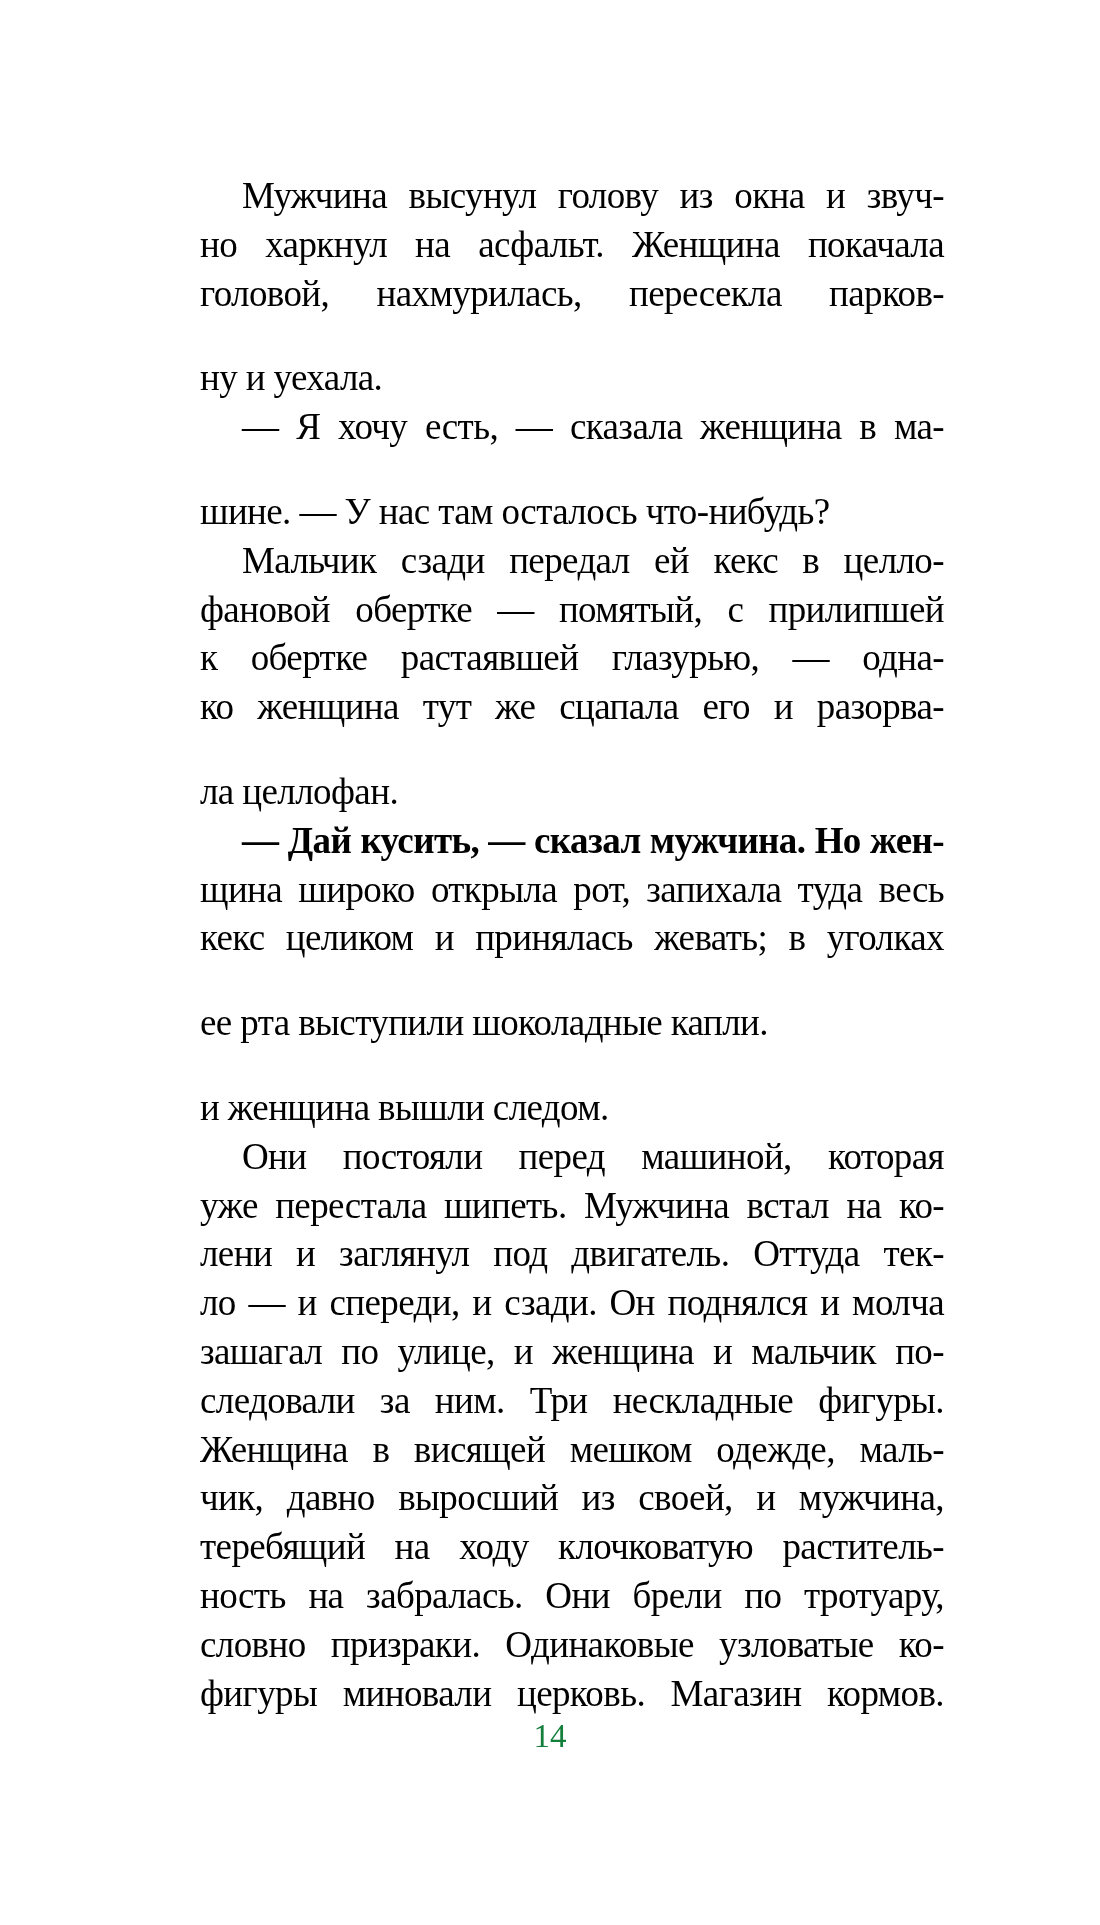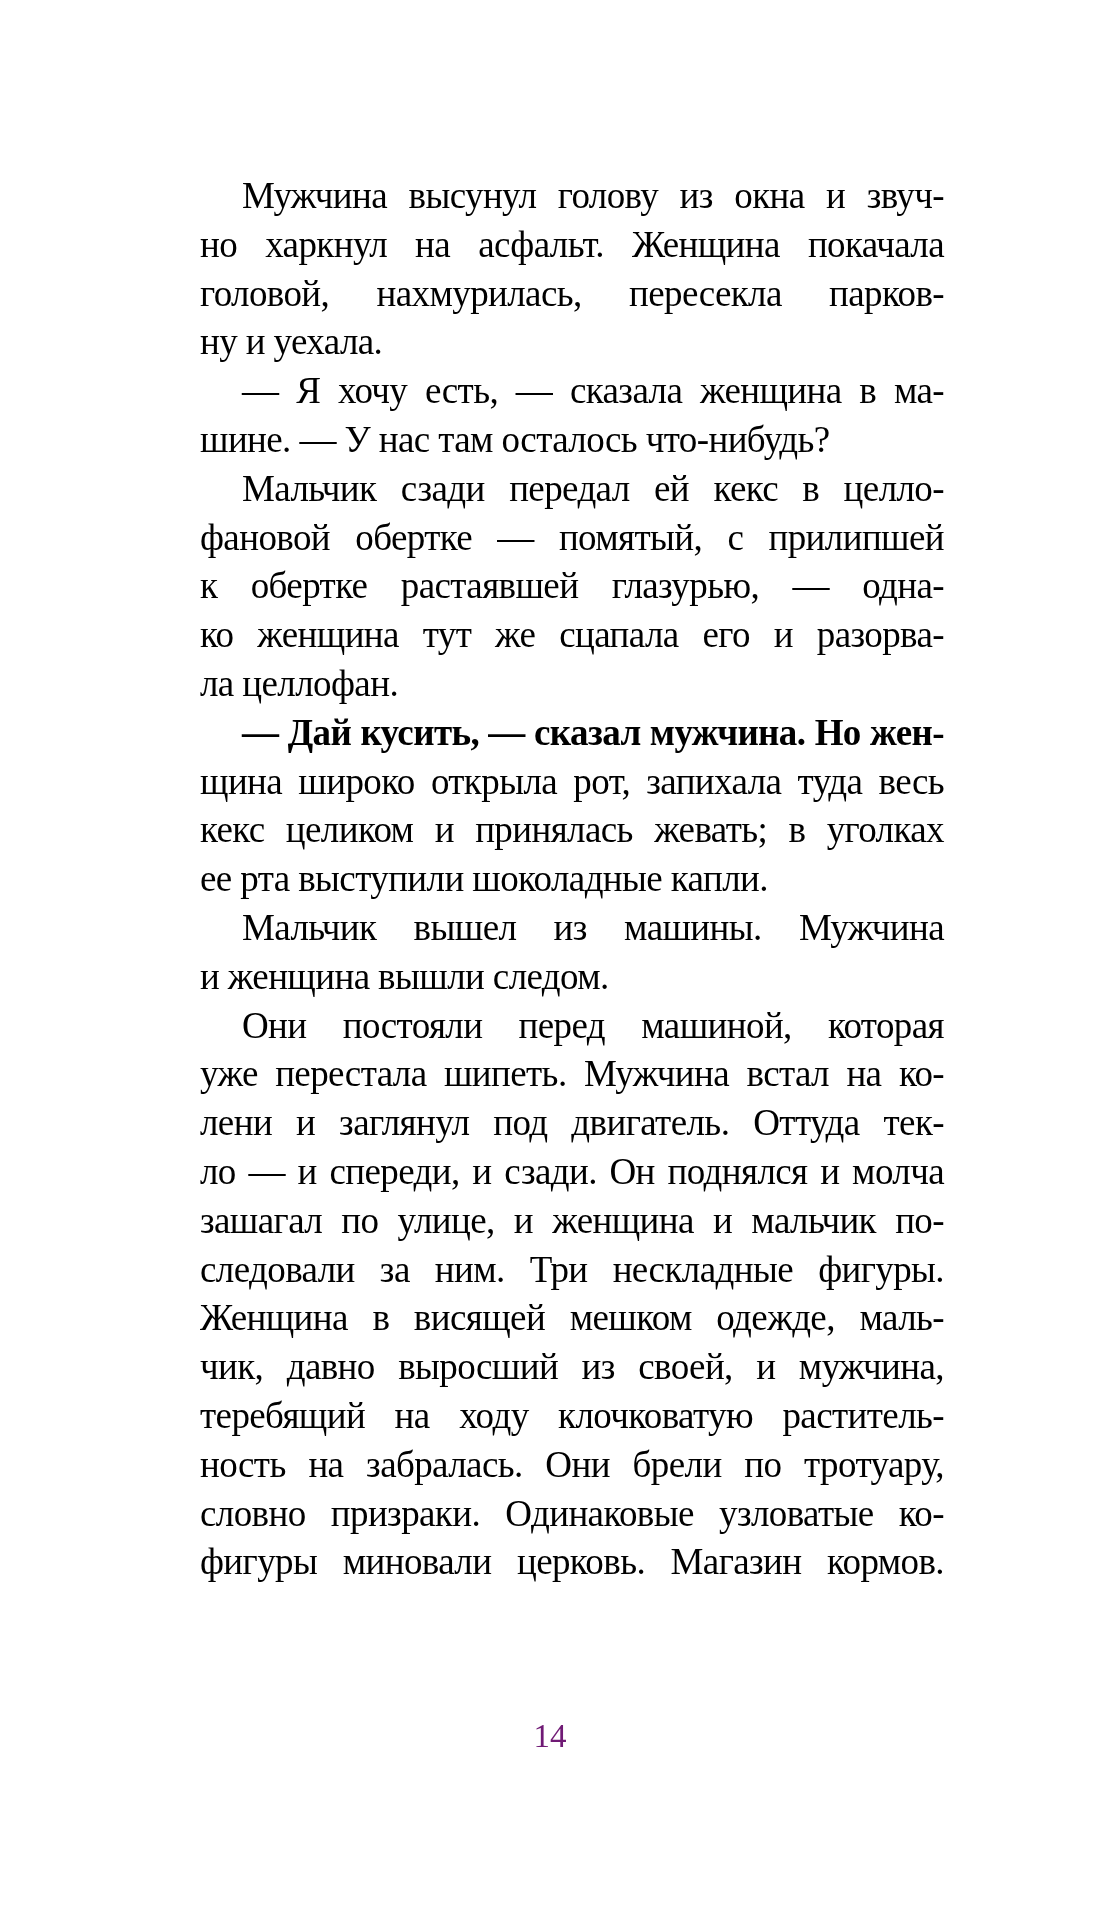--- a/index.html
+++ b/index.html
@@ -11,26 +11,26 @@
   .text-block {
     position: absolute; left: 200px; top: 172px; width: 744px;
     font-family: "Liberation Serif", "DejaVu Serif", serif;
     font-size: 37px; line-height: 48.8px; color: #000000;
     letter-spacing: -0.6px;
   }
   .line {
     display: block; white-space: nowrap; height: 48.8px;
     text-align: justify; text-align-last: justify;
   }
-  .line.last { text-align-last: left; }
+  .line.last { text-align-last: left; margin-top: 36px; }
   .page-number {
     position: absolute; left: 0; width: 1100px; top: 1718px;
     text-align: center;
     font-family: "Liberation Serif", "DejaVu Serif", serif;
-    font-size: 33px; color: #701a75;
+    font-size: 33px; color: #15803d;
   }
 </style>
 </head>
 <body>
 
 <div class="page">
   <div class="text-block" id="text-block">
       <span class="line" style="padding-left: 42px; box-sizing: border-box; display: block;"><span style="white-space: nowrap; word-spacing: 0px;">Мужчина высунул голову из окна и звуч-</span></span>
       <span class="line" style="display: block;"><span style="white-space: nowrap; word-spacing: 0px;">но харкнул на асфальт. Женщина покачала</span></span>
       <span class="line" style="display: block;"><span style="white-space: nowrap; word-spacing: 0px;">головой, нахмурилась, пересекла парков-</span></span>
@@ -39,21 +39,20 @@
       <span class="line last" style="display: block;"><span style="white-space: nowrap;">шине. — У нас там осталось что-нибудь?</span></span>
       <span class="line" style="padding-left: 42px; box-sizing: border-box; display: block;"><span style="white-space: nowrap; word-spacing: 0px;">Мальчик сзади передал ей кекс в целло-</span></span>
       <span class="line" style="display: block;"><span style="white-space: nowrap; word-spacing: 0px;">фановой обертке — помятый, с прилипшей</span></span>
       <span class="line" style="display: block;"><span style="white-space: nowrap; word-spacing: 0px;">к обертке растаявшей глазурью, — одна-</span></span>
       <span class="line" style="display: block;"><span style="white-space: nowrap; word-spacing: 0px;">ко женщина тут же сцапала его и разорва-</span></span>
       <span class="line last" style="display: block;"><span style="white-space: nowrap;">ла целлофан.</span></span>
       <span class="line" style="padding-left: 42px; box-sizing: border-box; display: block; font-weight: bold;"><span style="white-space: nowrap; word-spacing: 0px;">— Дай кусить, — сказал мужчина. Но жен-</span></span>
       <span class="line" style="display: block;"><span style="white-space: nowrap; word-spacing: 0px;">щина широко открыла рот, запихала туда весь</span></span>
       <span class="line" style="display: block;"><span style="white-space: nowrap; word-spacing: 0px;">кекс целиком и принялась жевать; в уголках</span></span>
       <span class="line last" style="display: block;"><span style="white-space: nowrap;">ее рта выступили шоколадные капли.</span></span>
-      <span class="line" style="padding-left: 42px; box-sizing: border-box; display: block;"><span style="white-space: nowrap; word-spacing: 0px;">Мальчик вышел из машины. Мужчина</span></span>
       <span class="line last" style="display: block;"><span style="white-space: nowrap;">и женщина вышли следом.</span></span>
       <span class="line" style="padding-left: 42px; box-sizing: border-box; display: block;"><span style="white-space: nowrap; word-spacing: 0px;">Они постояли перед машиной, которая</span></span>
       <span class="line" style="display: block;"><span style="white-space: nowrap; word-spacing: 0px;">уже перестала шипеть. Мужчина встал на ко-</span></span>
       <span class="line" style="display: block;"><span style="white-space: nowrap; word-spacing: 0px;">лени и заглянул под двигатель. Оттуда тек-</span></span>
       <span class="line" style="display: block;"><span style="white-space: nowrap; word-spacing: 0px;">ло — и спереди, и сзади. Он поднялся и молча</span></span>
       <span class="line" style="display: block;"><span style="white-space: nowrap; word-spacing: 0px;">зашагал по улице, и женщина и мальчик по-</span></span>
       <span class="line" style="display: block;"><span style="white-space: nowrap; word-spacing: 0px;">следовали за ним. Три нескладные фигуры.</span></span>
       <span class="line" style="display: block;"><span style="white-space: nowrap; word-spacing: 0px;">Женщина в висящей мешком одежде, маль-</span></span>
       <span class="line" style="display: block;"><span style="white-space: nowrap; word-spacing: 0px;">чик, давно выросший из своей, и мужчина,</span></span>
       <span class="line" style="display: block;"><span style="white-space: nowrap; word-spacing: 0px;">теребящий на ходу клочковатую раститель-</span></span>

